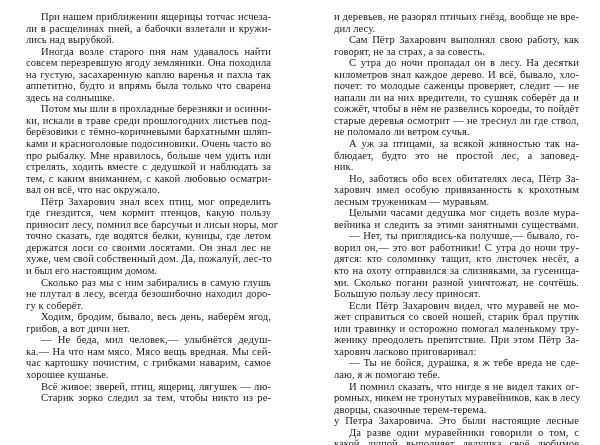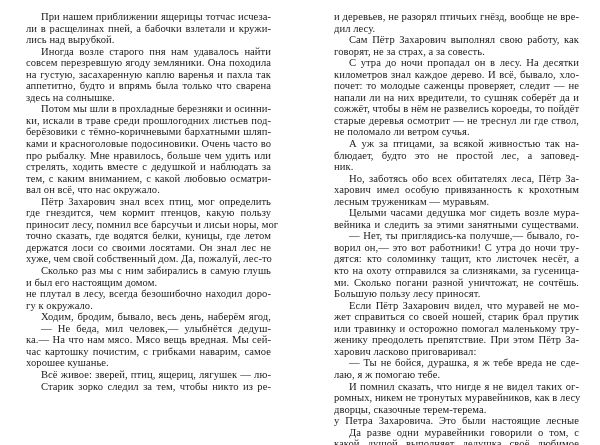--- a/index.html
+++ b/index.html
@@ -71,25 +71,26 @@
       <span class="line">про рыбалку. Мне нравилось, больше чем удить или</span>
       <span class="line">стрелять, ходить вместе с дедушкой и наблюдать за</span>
       <span class="line">тем, с каким вниманием, с какой любовью осматри-</span>
       <span class="line last">вал он всё, что нас окружало.</span>
       <span class="line indent">Пётр Захарович знал всех птиц, мог определить</span>
       <span class="line">где гнездится, чем кормит птенцов, какую пользу</span>
       <span class="line">приносит лесу, помнил все барсучьи и лисьи норы, мог</span>
       <span class="line">точно сказать, где водятся белки, куницы, где летом</span>
       <span class="line">держатся лоси со своими лосятами. Он знал лес не</span>
       <span class="line">хуже, чем свой собственный дом. Да, пожалуй, лес-то</span>
+      <span class="line last">и был его настоящим домом.</span>
       <span class="line indent">Сколько раз мы с ним забирались в самую глушь</span>
-      <span class="line last">и был его настоящим домом.</span>
       <span class="line">не плутал в лесу, всегда безошибочно находил доро-</span>
-      <span class="line last">гу к окружало.</span>
+      <span class="line last">гу к соберёт.</span>
       <span class="line indent">Ходим, бродим, бывало, весь день, наберём ягод,</span>
+      <span class="line last">грибов, а вот дичи нет.</span>
       <span class="line indent">— Не беда, мил человек,— улыбнётся дедуш-</span>
       <span class="line">ка.— На что нам мясо. Мясо вещь вредная. Мы сей-</span>
       <span class="line">час картошку почистим, с грибками наварим, самое</span>
       <span class="line last">хорошее кушанье.</span>
       <span class="line indent">Всё живое: зверей, птиц, ящериц, лягушек — лю-</span>
       <span class="line indent">Старик зорко следил за тем, чтобы никто из ре-</span>
     </div>
   <div class="page-number left">196</div>
 
   <div class="page right" id="right-page">

